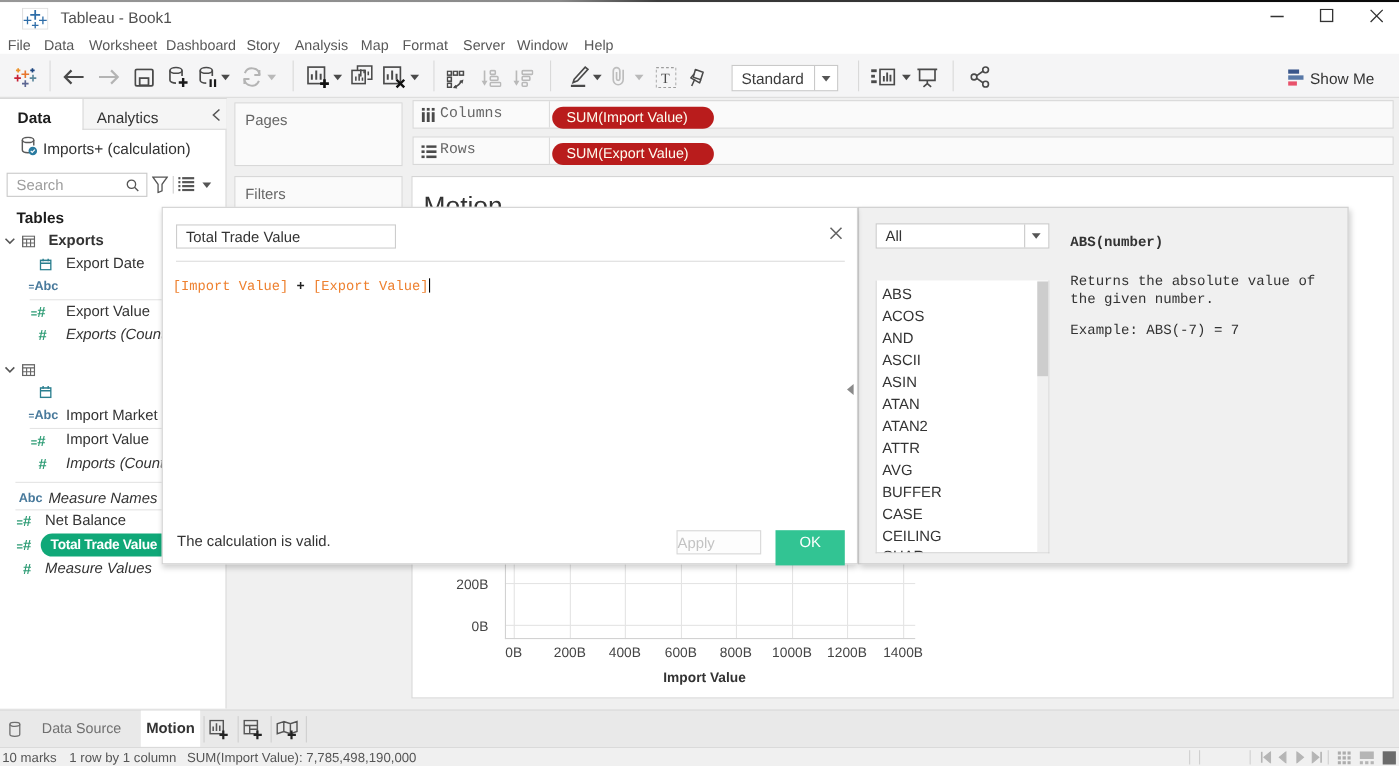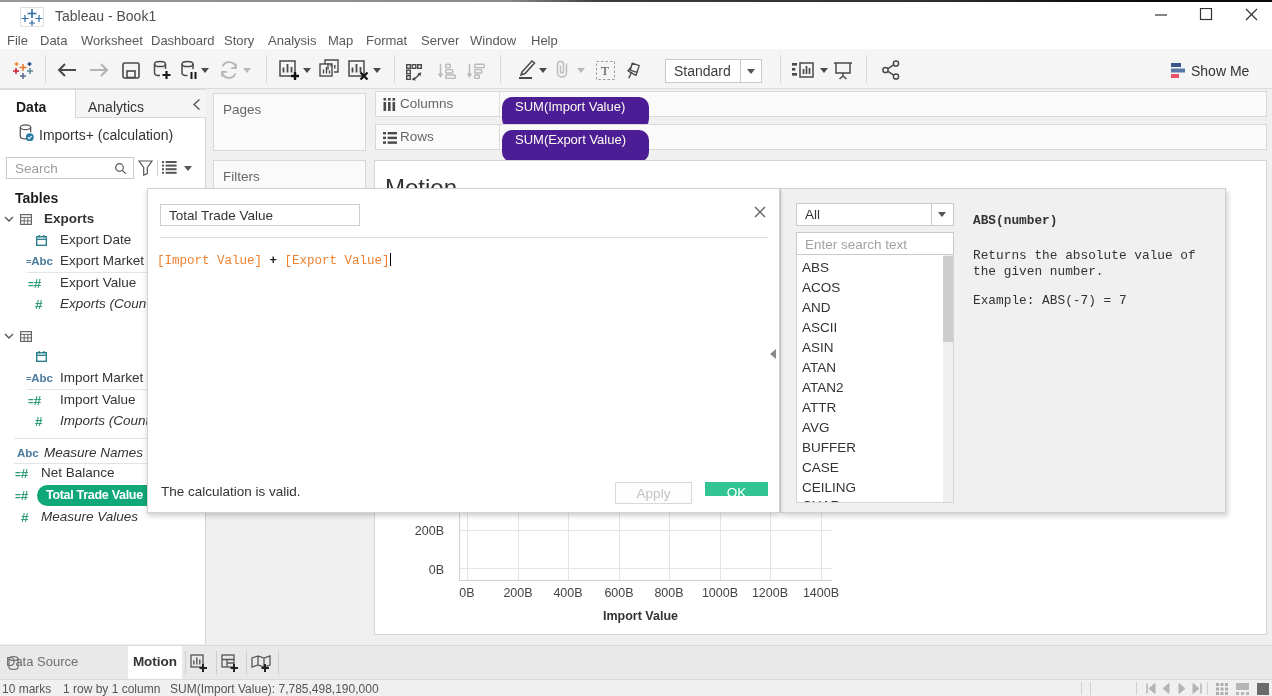--- a/index.html
+++ b/index.html
@@ -34,56 +34,56 @@
 .frow .nm2 { position:absolute; left:41px; top:2px; }
 .fhead { font-weight:bold; }
 .ital { font-style:italic; }
 .icn { position:absolute; }
 .sepline { position:absolute; height:1px; background:#e4e4e4; }
 
 .card { position:absolute; background:#fafafa; border:1px solid #d8d8d8; }
 .cardlabel { position:absolute; left:9px; top:8px; font-size:13.5px; color:#666; }
 
 .shelf { position:absolute; left:375px; width:892px; height:26px; background:#fafafa; border:1px solid #d8d8d8; }
-.shelf .lbl { position:absolute; left:24px; top:4px; font-size:13.5px; color:#666; }
+.shelf .lbl { position:absolute; left:24px; top:4px; font-size:13.5px; color:#666;font-family:Liberation Mono, monospace; }
 .shelf .div { position:absolute; left:123px; top:0; width:1px; height:24px; background:#dcdcdc; }
-.pill { position:absolute; left:126px; top:5px; width:147px; height:32px; background:#4c1d95; border-radius:10px; color:#fdfdf0; font-size:13px; padding:2px 0 16px 13px; }
+.pill { position:absolute; left:126px; top:5px; width:147px; height:20px; background:#b91c1c; border-radius:10px; color:#fdfdf0; font-size:13px; padding:2px 0 16px 13px; }
 #wscard { left:374px; top:160px; width:893px; height:475px; background:#fff; border:1px solid #d5d5d5; }
 #wstitle { position:absolute; left:10px; top:13px; font-size:24px; color:#333; }
 .glv { position:absolute; width:1px; background:#e4e4e4; }
 .glh { position:absolute; height:1px; background:#e4e4e4; }
 .xlab { position:absolute; top:425px; font-size:12.5px; color:#444; width:50px; text-align:center; }
 .ylab { position:absolute; font-size:12.5px; color:#444; width:40px; text-align:right; }
 
 #dialog { left:147px; top:188px; width:633px; height:325px; background:#fff; border:1px solid #d2d2d2; box-shadow:0 3px 5px rgba(0,0,0,0.18); }
 #dlgname { position:absolute; left:12px; top:15px; width:200px; height:22px; border:1px solid #cdcdcd; font-size:13.5px; color:#333; }
 #dlgname span { position:absolute; left:8px; top:3px; }
 #dlgx { position:absolute; right:13px; top:16px; font-size:17px; color:#646464; }
 #dlgsep { position:absolute; left:12px; top:48px; width:608px; height:1px; background:#dcdcdc; }
 #formula { position:absolute; left:9px; top:64px; font-family:"Liberation Mono", monospace; font-size:12.5px; color:#ee8130; }
 #formula b { color:#222; }
 #valid { position:absolute; left:13px; top:295px; font-size:13.5px; color:#333; }
-#applybtn { position:absolute; left:467px; top:293px; width:77px; height:22px; border:1px solid #d8d8d8; background:#fdfdfd; color:#c3c3c3; font-size:13.5px; text-align:center; padding-top:3px; }
-#okbtn { position:absolute; left:557px; top:293px; width:63px; height:14px; background:#32c493; color:#fff; font-size:13.5px; text-align:center; padding-top:3px; }
+#applybtn { position:absolute; left:467px; top:293px; width:77px; height:22px; border:1px solid #d8d8d8; background:#fdfdfd; color:#c3c3c3; font-size:13.5px; padding-top:3px; }
+#okbtn { position:absolute; left:557px; top:293px; width:63px; height:32px; background:#32c493; color:#fff; font-size:13.5px; text-align:center; padding-top:3px; }
 #dlgtri { position:absolute; right:3px; top:160px; width:0; height:0; border-top:5px solid transparent; border-bottom:5px solid transparent; border-right:6px solid #8a8a8a; }
 
 #fpanel { left:780px; top:188px; width:446px; height:325px; background:#f0f0f0; border:1px solid #cfcfcf; box-shadow:2px 3px 5px rgba(0,0,0,0.18); }
 #allcombo { position:absolute; left:15px; top:14px; width:158px; height:23px; background:#fff; border:1px solid #c9c9c9; font-size:13.5px; color:#333; }
 #allcombo .txt { position:absolute; left:8px; top:3px; }
 #allcombo .arr { position:absolute; right:0; top:0; width:22px; height:21px; border-left:1px solid #c9c9c9; }
 #fsearch { position:absolute; left:15px; top:43px; width:158px; height:23px; background:#fff; border:1px solid #c9c9c9; }
 #fsearch .ph { position:absolute; left:8px; top:4px; font-size:13.5px; color:#a2a2a2; }
 #flist { position:absolute; left:15px; top:66px; width:158px; height:248px; background:#fff; border:1px solid #d4d4d4; border-top:none; overflow:hidden; }
 .fitem { position:absolute; left:5px; font-size:13.5px; color:#333; }
 #fscroll { position:absolute; right:0; top:0; width:10px; height:248px; background:#f0f0f0; }
 #fthumb { position:absolute; right:0; top:1px; width:10px; height:86px; background:#cdcdcd; }
 #fdesc { position:absolute; left:192px; top:24px; font-family:"Liberation Mono", monospace; font-size:12.8px; color:#333; line-height:15px; }
 
 #tabbar { left:0; top:645px; width:1272px; height:34px; background:#e9e9e9; border-top:1px solid #d9d9d9; }
-#dstab { position:absolute; left:6px; top:8px; font-size:13px; color:#707070; }
+#dstab { position:absolute; left:38px; top:8px; font-size:13px; color:#707070; }
 #motiontab { position:absolute; left:128px; top:0; width:54px; height:34px; background:#fff; font-size:13.5px; font-weight:bold; color:#333; text-align:center; padding-top:8px; }
 .bsep { position:absolute; top:5px; width:1px; height:24px; background:#cfcfcf; }
 #statusbar { left:0; top:679px; width:1272px; height:17px; background:#f0f0f0; border-top:1px solid #dadada; font-size:12px; color:#555; }
 .ssep { position:absolute; top:2px; width:1px; height:13px; background:#cfcfcf; }
 </style>
 </head>
 <body>
 <div class="abs" id="topstrip"></div>
 <div class="abs" id="titlebar"></div>
 <div class="abs" id="menubar"></div>
@@ -326,23 +326,20 @@
       <g stroke="#2b7f8f" fill="none">
         <rect x="0.7" y="1.7" width="9.6" height="8.6" stroke-width="1.4"></rect>
         <path d="M0.7 4.3h9.6" stroke-width="1.3"></path>
         <path d="M3.2 0v2.4M7.8 0v2.4" stroke-width="1.3"></path>
       </g>
     </svg>
 <div class="frow" style="top:230px">
       <span class="nm">Export Date</span>
     </div>
 <div class="icn" style="left:26px;top:255px;font-size:11.5px;font-weight:bold;color:#497a9c"><span style="font-size:9px">=</span>Abc</div>
-<div class="frow" style="top:251px">
-      <span class="nm">Export Market</span>
-    </div>
 <div class="sepline" style="left:27px;top:272px;width:179px"></div>
 <div class="icn" style="left:28px;top:276px;font-size:13.5px;font-weight:bold;color:#2e9c75"><span style="font-size:10px">=</span>#</div>
 <div class="frow" style="top:273px">
       <span class="nm">Export Value</span>
     </div>
 <div class="icn" style="left:35px;top:297px;font-size:13.5px;font-weight:bold;color:#2e9c75">#</div>
 <div class="frow ital" style="top:294px">
       <span class="nm">Exports (Count)</span>
     </div>
 <svg class="icn" style="left:4px;top:333px" width="10" height="7" viewBox="0 0 10 7">
@@ -452,23 +449,20 @@
  <div class="xlab" style="left:421px">1400B</div>
  <div class="abs" style="left:228px;top:448px;font-size:12.5px;font-weight:bold;color:#333">Import Value</div>
 </div>
 
 <div class="abs" id="fpanel">
  <div id="allcombo">
       <span class="txt">All</span>
       <span class="arr">
         <span class="caret" style="left:6px;top:8px;border-top-color:#555"></span>
       </span>
-    </div>
- <div id="fsearch">
-      <span class="ph">Enter search text</span>
     </div>
  <div id="flist">
   <div class="fitem" style="top:5px">ABS</div>
   <div class="fitem" style="top:25px">ACOS</div>
   <div class="fitem" style="top:45px">AND</div>
   <div class="fitem" style="top:65px">ASCII</div>
   <div class="fitem" style="top:85px">ASIN</div>
   <div class="fitem" style="top:105px">ATAN</div>
   <div class="fitem" style="top:125px">ATAN2</div>
   <div class="fitem" style="top:145px">ATTR</div>

